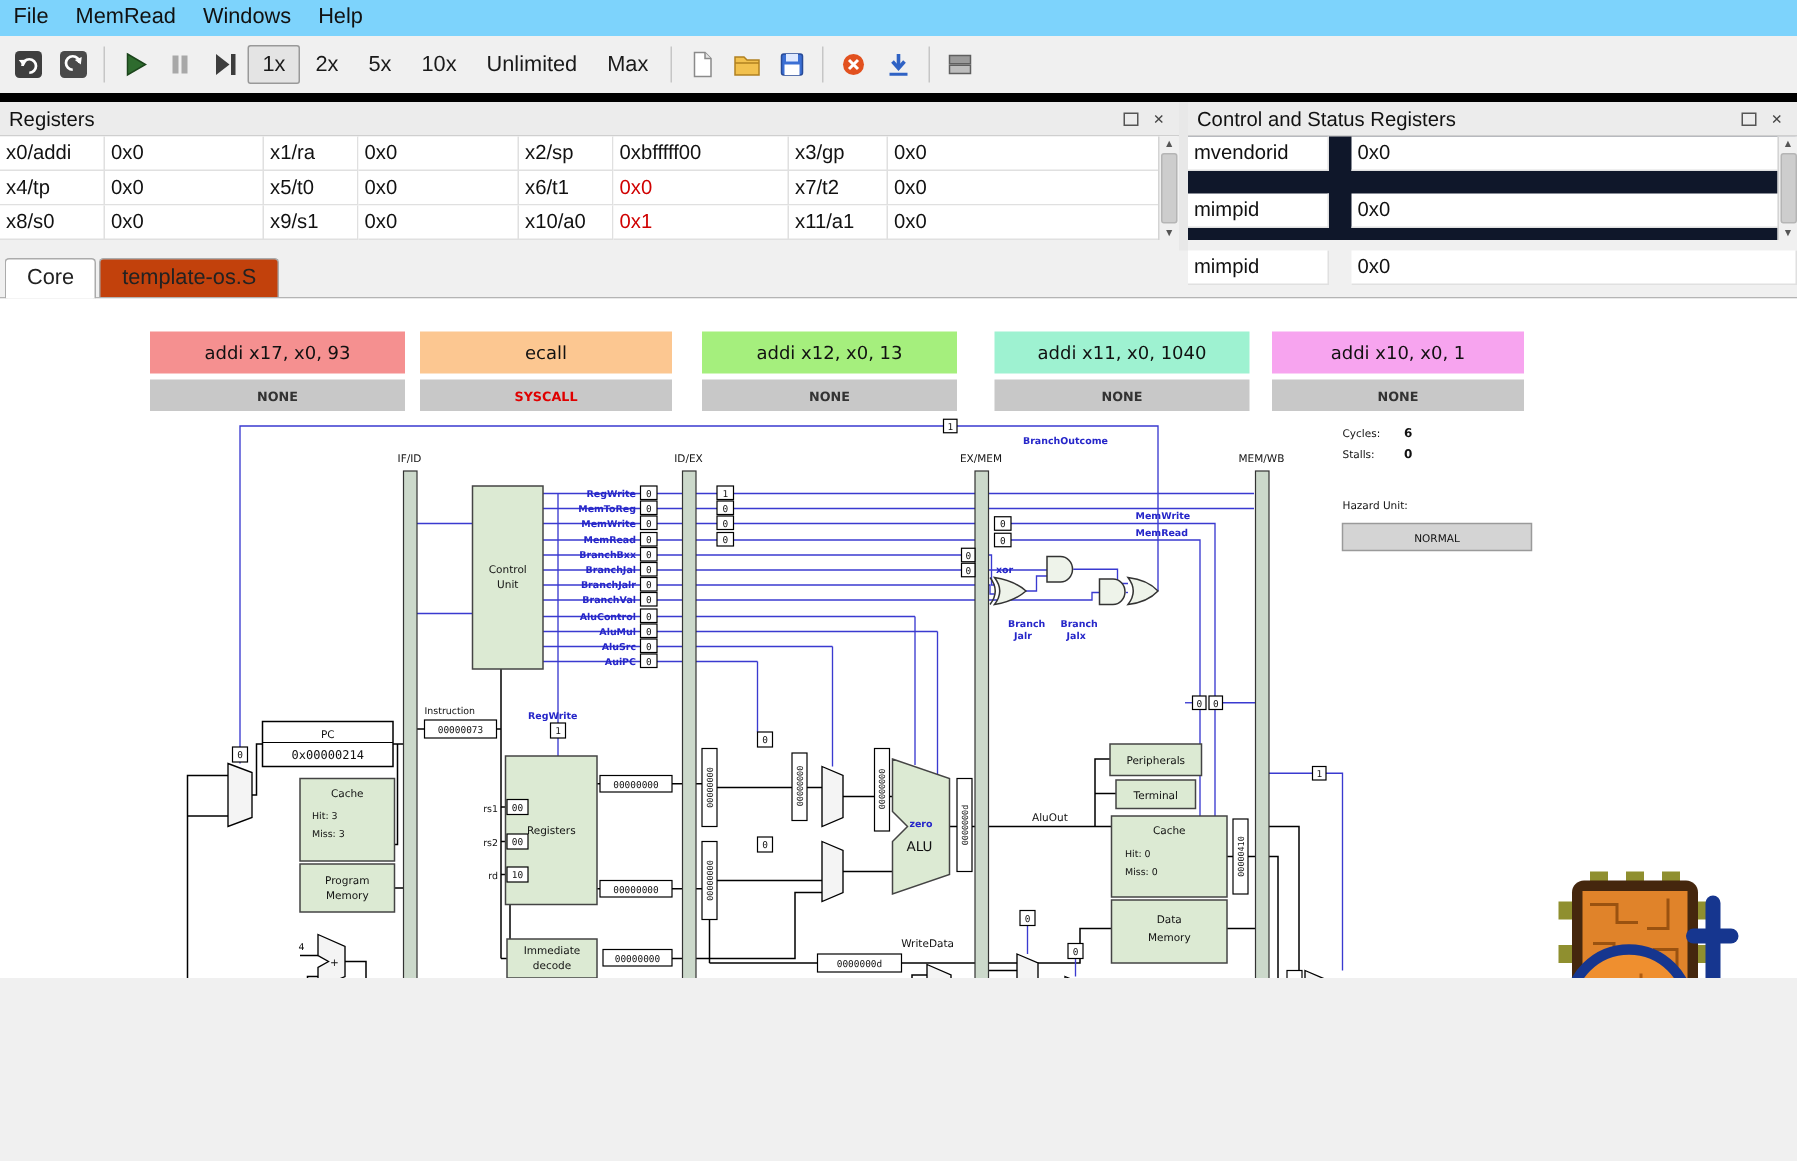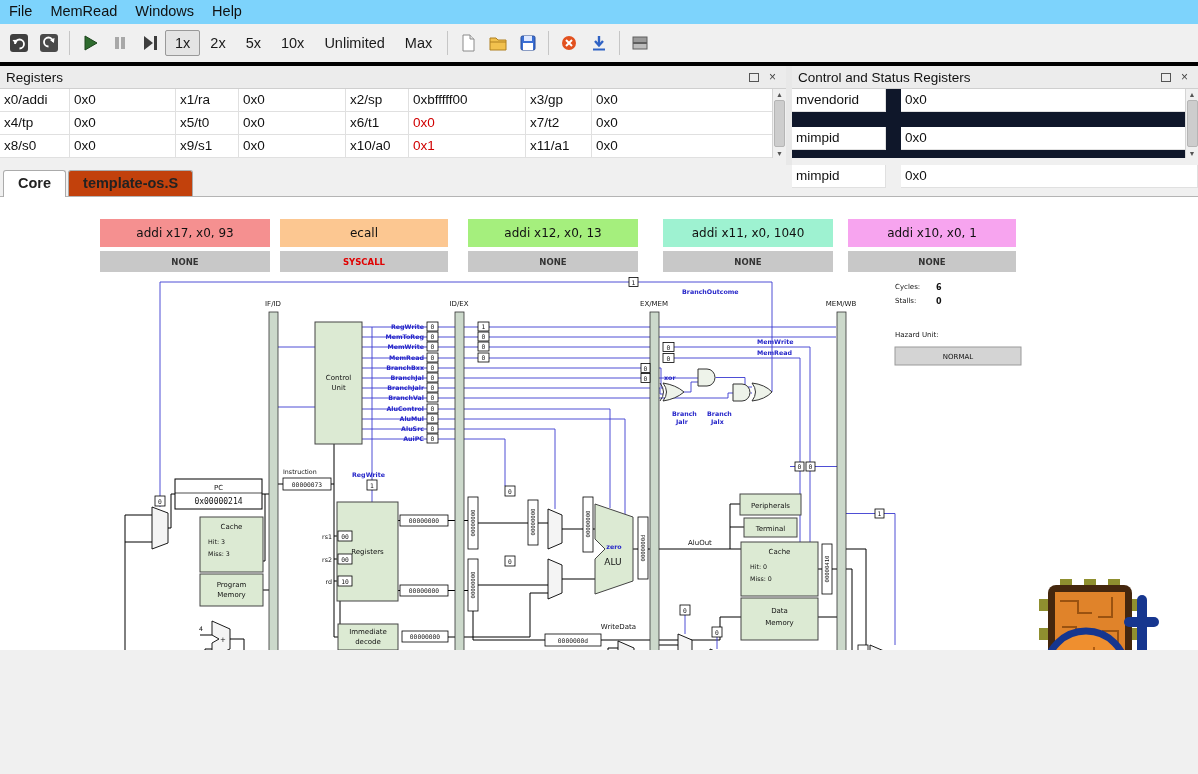--- a/index.html
+++ b/index.html
@@ -1,40 +1,40 @@
 <!DOCTYPE html>
 <html><head>
 <meta charset="utf-8">
 <style>
   html,body{margin:0;padding:0;}
   body{width:1198px;height:774px;overflow:hidden;background:#f0f0f0;font-family:"Liberation Sans",sans-serif;color:#111;}
   .menubar{height:24px;display:flex;align-items:flex-start;background:#7dd3fc;font-size:14.5px;}
   .menu-item{padding:3px 9px;cursor:default;}
-  .toolbar{height:38px;display:flex;align-items:center;background:#f0f0f0;border-bottom:4px solid #000000;padding-left:4px;}
+  .toolbar{height:38px;display:flex;align-items:center;background:#f0f0f0;border-bottom:6px solid #000000;padding-left:4px;}
   .tbtn{width:30px;height:30px;display:flex;align-items:center;justify-content:center;border-radius:3px;}
   .sep{width:1px;height:24px;background:#c6c6c6;margin:0 5px;}
   .speed{font-size:14.5px;padding:5px 10px;color:#1a1a1a;}
   .speed.selected{border:1px solid #999;background:#e4e4e4;border-radius:2px;padding:4px 9px;}
   .docks{display:flex;height:99px;}
   .dock{background:#f0f0f0;position:relative;}
   .dock.registers{width:786px;}
   .dock.splitter{width:6px;background:#e8e8e8;}
   .dock.csr{width:406px;}
   .dock-title{height:22px;display:flex;align-items:center;padding:0 6px;font-size:13.5px;background:#ececec;}
   .dock-btns{margin-left:auto;display:flex;gap:4px;align-items:center;}
   .dock-btn{width:15px;height:15px;display:flex;align-items:center;justify-content:center;color:#444;font-size:12px;line-height:12px;}
   .float-glyph{width:8px;height:7px;border:1px solid #555;display:inline-block;}
   .reg-table{position:relative;background:#fff;border-top:1px solid #cfcfcf;display:grid;grid-template-columns:70px 106px 63px 107px 63px 117px 66px auto;grid-auto-rows:23px;font-size:13.5px;height:69px;}
   .csr-table{position:relative;background:#0f172a;border-top:1px solid #cfcfcf;display:grid;grid-template-columns:94px auto;grid-auto-rows:23px;font-size:13.5px;height:69px;gap:15px;}
   .rc{border-right:1px solid #e0e0e0;border-bottom:1px solid #e0e0e0;padding:3px 0 0 4px;white-space:nowrap;overflow:hidden;background:#fff;}
   .red{color:#d00000;}
   .vscroll{position:absolute;top:0;right:0;width:13px;height:69px;background:#f0f0f0;border-left:1px solid #d4d4d4;display:flex;flex-direction:column;align-items:center;font-size:7px;color:#555;}
   .vthumb{width:9px;flex:1;margin:1px 0;background:#cdcdcd;border:1px solid #b5b5b5;border-radius:2px;}
   .sarrow{height:10px;display:flex;align-items:center;justify-content:center;}
-  .tabbar{height:32px;background:#f0f0f0;display:flex;align-items:flex-end;padding-left:3px;border-bottom:1px solid #b4b4b4;box-sizing:border-box;font-weight:bold;}
+  .tabbar{height:32px;background:#f0f0f0;display:flex;align-items:flex-end;padding-left:3px;border-bottom:1px solid #b4b4b4;box-sizing:border-box;}
   .tab{font-size:14.5px;padding:4px 14px 5px;border:1px solid #ababab;border-bottom:none;background:#c2410c;color:#222;border-radius:3px 3px 0 0;margin-right:2px;}
   .tab.selected{background:#fff;margin-bottom:-1px;padding-bottom:6px;}
   .canvas{height:453px;background:#fff;overflow:hidden;}
   
   svg text{font-family:"DejaVu Sans",sans-serif;fill:#111;}
   .it{font-size:12px;text-anchor:middle;}
   .st{font-size:8.5px;text-anchor:middle;font-weight:bold;fill:#333;}
   .sys{fill:#e00000;}
   .t7{font-size:7px;text-anchor:middle;}
   .t7l{font-size:7px;text-anchor:start;}

